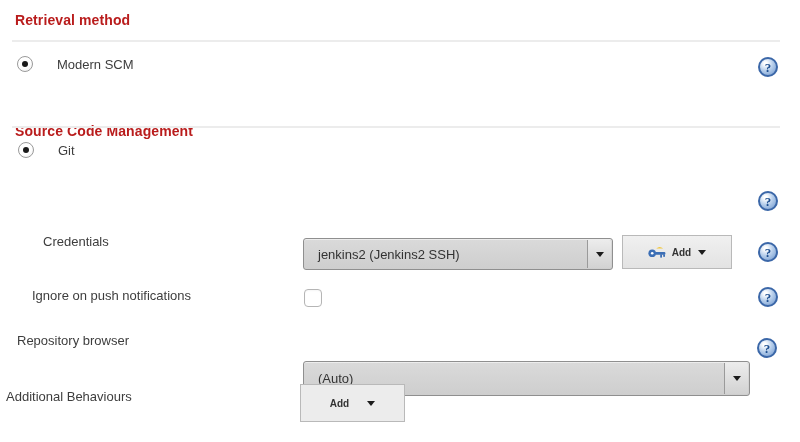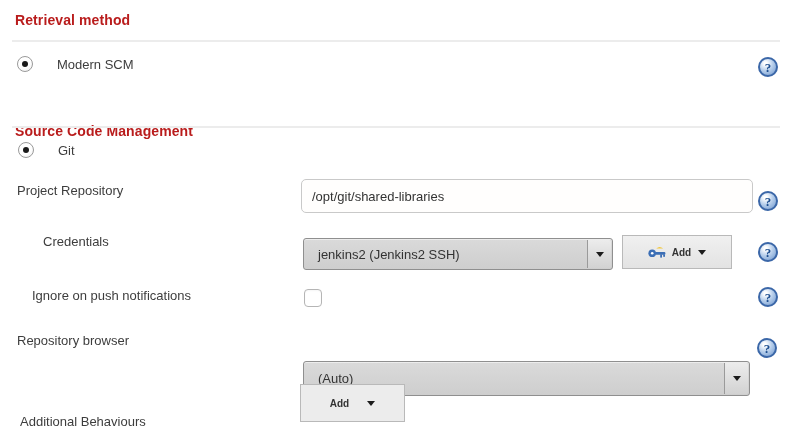--- a/index.html
+++ b/index.html
@@ -148,22 +148,20 @@
   <div class="abs help" style="left:758px; top:57px;">?</div>
 
   <div class="abs section-title" style="left:15px; top:115px;margin-top:8px;">Source Code Management</div>
   <div class="abs rule" style="left:12px; right:20px; top:126px;"></div>
 
   <div class="abs radio-row" style="left:18px; top:142px;">
     <span class="radio on"></span>
     <span class="radio-label">Git</span>
   </div>
 
-  <div class="abs field-label" style="left:17px; top:183px;">Project Repository</div>
-  <input class="abs text-input" style="left: 301px; top: 179px;" type="text" value="/opt/git/shared-libraries">
   <div class="abs help" style="left:758px; top:191px;">?</div>
 
   <div class="abs field-label" style="left:17px; top:234px;margin-left:26px;">Credentials</div>
   <div class="abs select" style="left:303px; top:238px; width:310px; height:32px;">
     <span>jenkins2 (Jenkins2 SSH)</span>
     <span class="arrow-box">
       <span class="caret"></span>
     </span>
   </div>
   <div class="abs btn" style="left:622px; top:235px; width:110px; height:34px;">
@@ -188,19 +186,19 @@
 
   <div class="abs field-label" style="left:17px; top:333px;">Repository browser</div>
   <div class="abs select" style="left:303px; top:329px; width:447px; height:35px;">
     <span>(Auto)</span>
     <span class="arrow-box">
       <span class="caret"></span>
     </span>
   </div>
   <div class="abs help" style="left:757px; top:338px;">?</div>
 
-  <div class="abs field-label" style="left:20px; top:389px;margin-top:25px;">Additional Behaviours</div>
+  <div class="abs field-label" style="left:6px; top:389px;">Additional Behaviours</div>
   <div class="abs btn" style="left:300px; top:384px; width:105px; height:38px; background:#ececec;">
     <span>Add</span>
     <span class="caret" style="margin-left:18px;"></span>
   </div>
 
 </div>
 
 </body></html>

